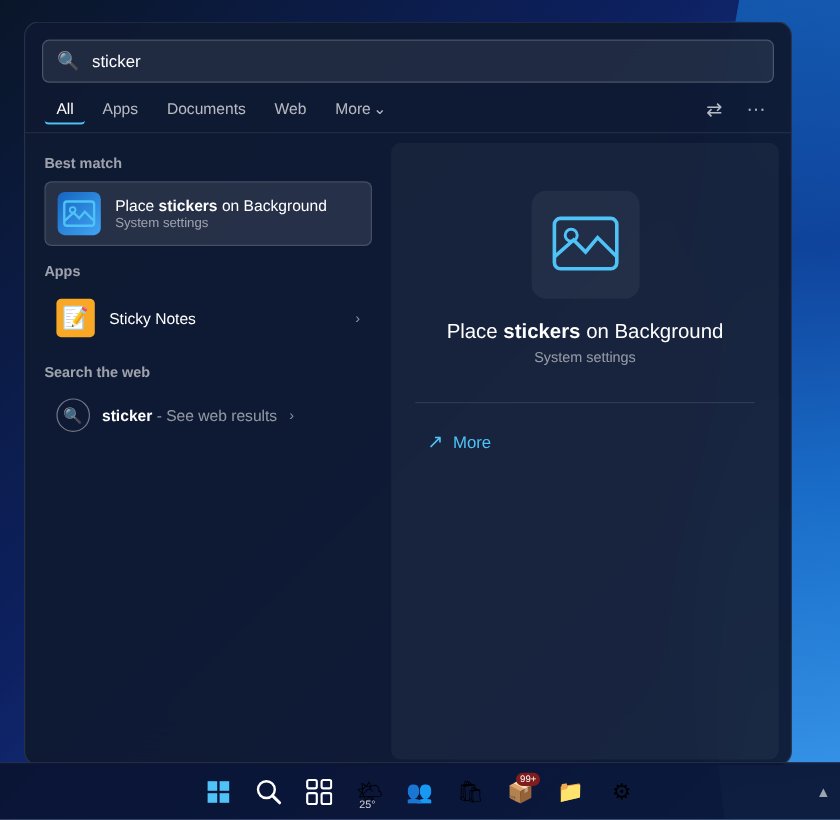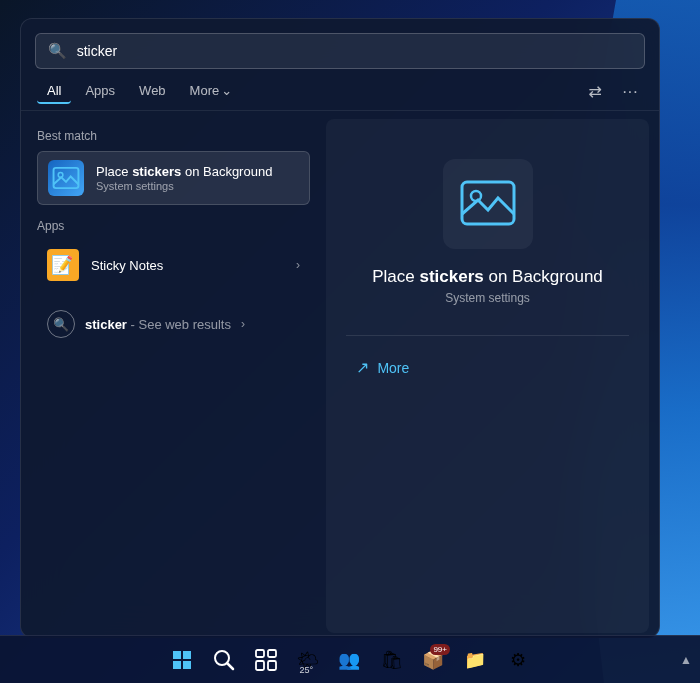--- a/index.html
+++ b/index.html
@@ -112,21 +112,21 @@
     
     .left-panel {
       width: 305px;
       padding: 14px 16px;
       overflow-y: auto;
     }
 
     .section-label {
       color: rgba(255,255,255,0.6);
       font-size: 12px;
-      font-weight: 400;
+      font-weight: 700;
       margin-bottom: 8px;
       margin-top: 4px;
     }
 
     
     .best-match-item {
       display: flex;
       align-items: center;
       gap: 12px;
       background: rgba(255,255,255,0.1);
@@ -362,20 +362,21 @@
 <div class="start-menu">
 
   <div class="search-bar">
     <span class="search-icon-wrap">🔍</span>
     <input class="search-input" type="text" value="sticker" style="">
   </div>
 
   <div class="filter-tabs">
     <div class="filter-tab active">All</div>
     <div class="filter-tab">Apps</div>
+    <div class="filter-tab">Documents</div>
     <div class="filter-tab">Web</div>
     <div class="filter-tab filter-tab-more">
       <span>More</span>
       <span>⌄</span>
     </div>
     <div class="tab-actions">
       <div class="tab-action-btn">⇄</div>
       <div class="tab-action-btn">···</div>
     </div>
   </div>
@@ -404,20 +405,21 @@
       <div class="apps-section">
         <div class="section-label">Apps</div>
         <div class="app-item">
           <div class="app-icon sticky-icon">📝</div>
           <span class="app-name">Sticky Notes</span>
           <span class="app-chevron">›</span>
         </div>
       </div>
 
       <div class="web-section">
+        <div class="section-label">Search the web</div>
         <div class="web-item">
           <div class="web-search-icon">🔍</div>
           <div class="web-text">
             <span class="query">sticker</span><span class="suffix"> - See web results</span>
           </div>
           <span class="app-chevron">›</span>
         </div>
       </div>
 
     </div>

